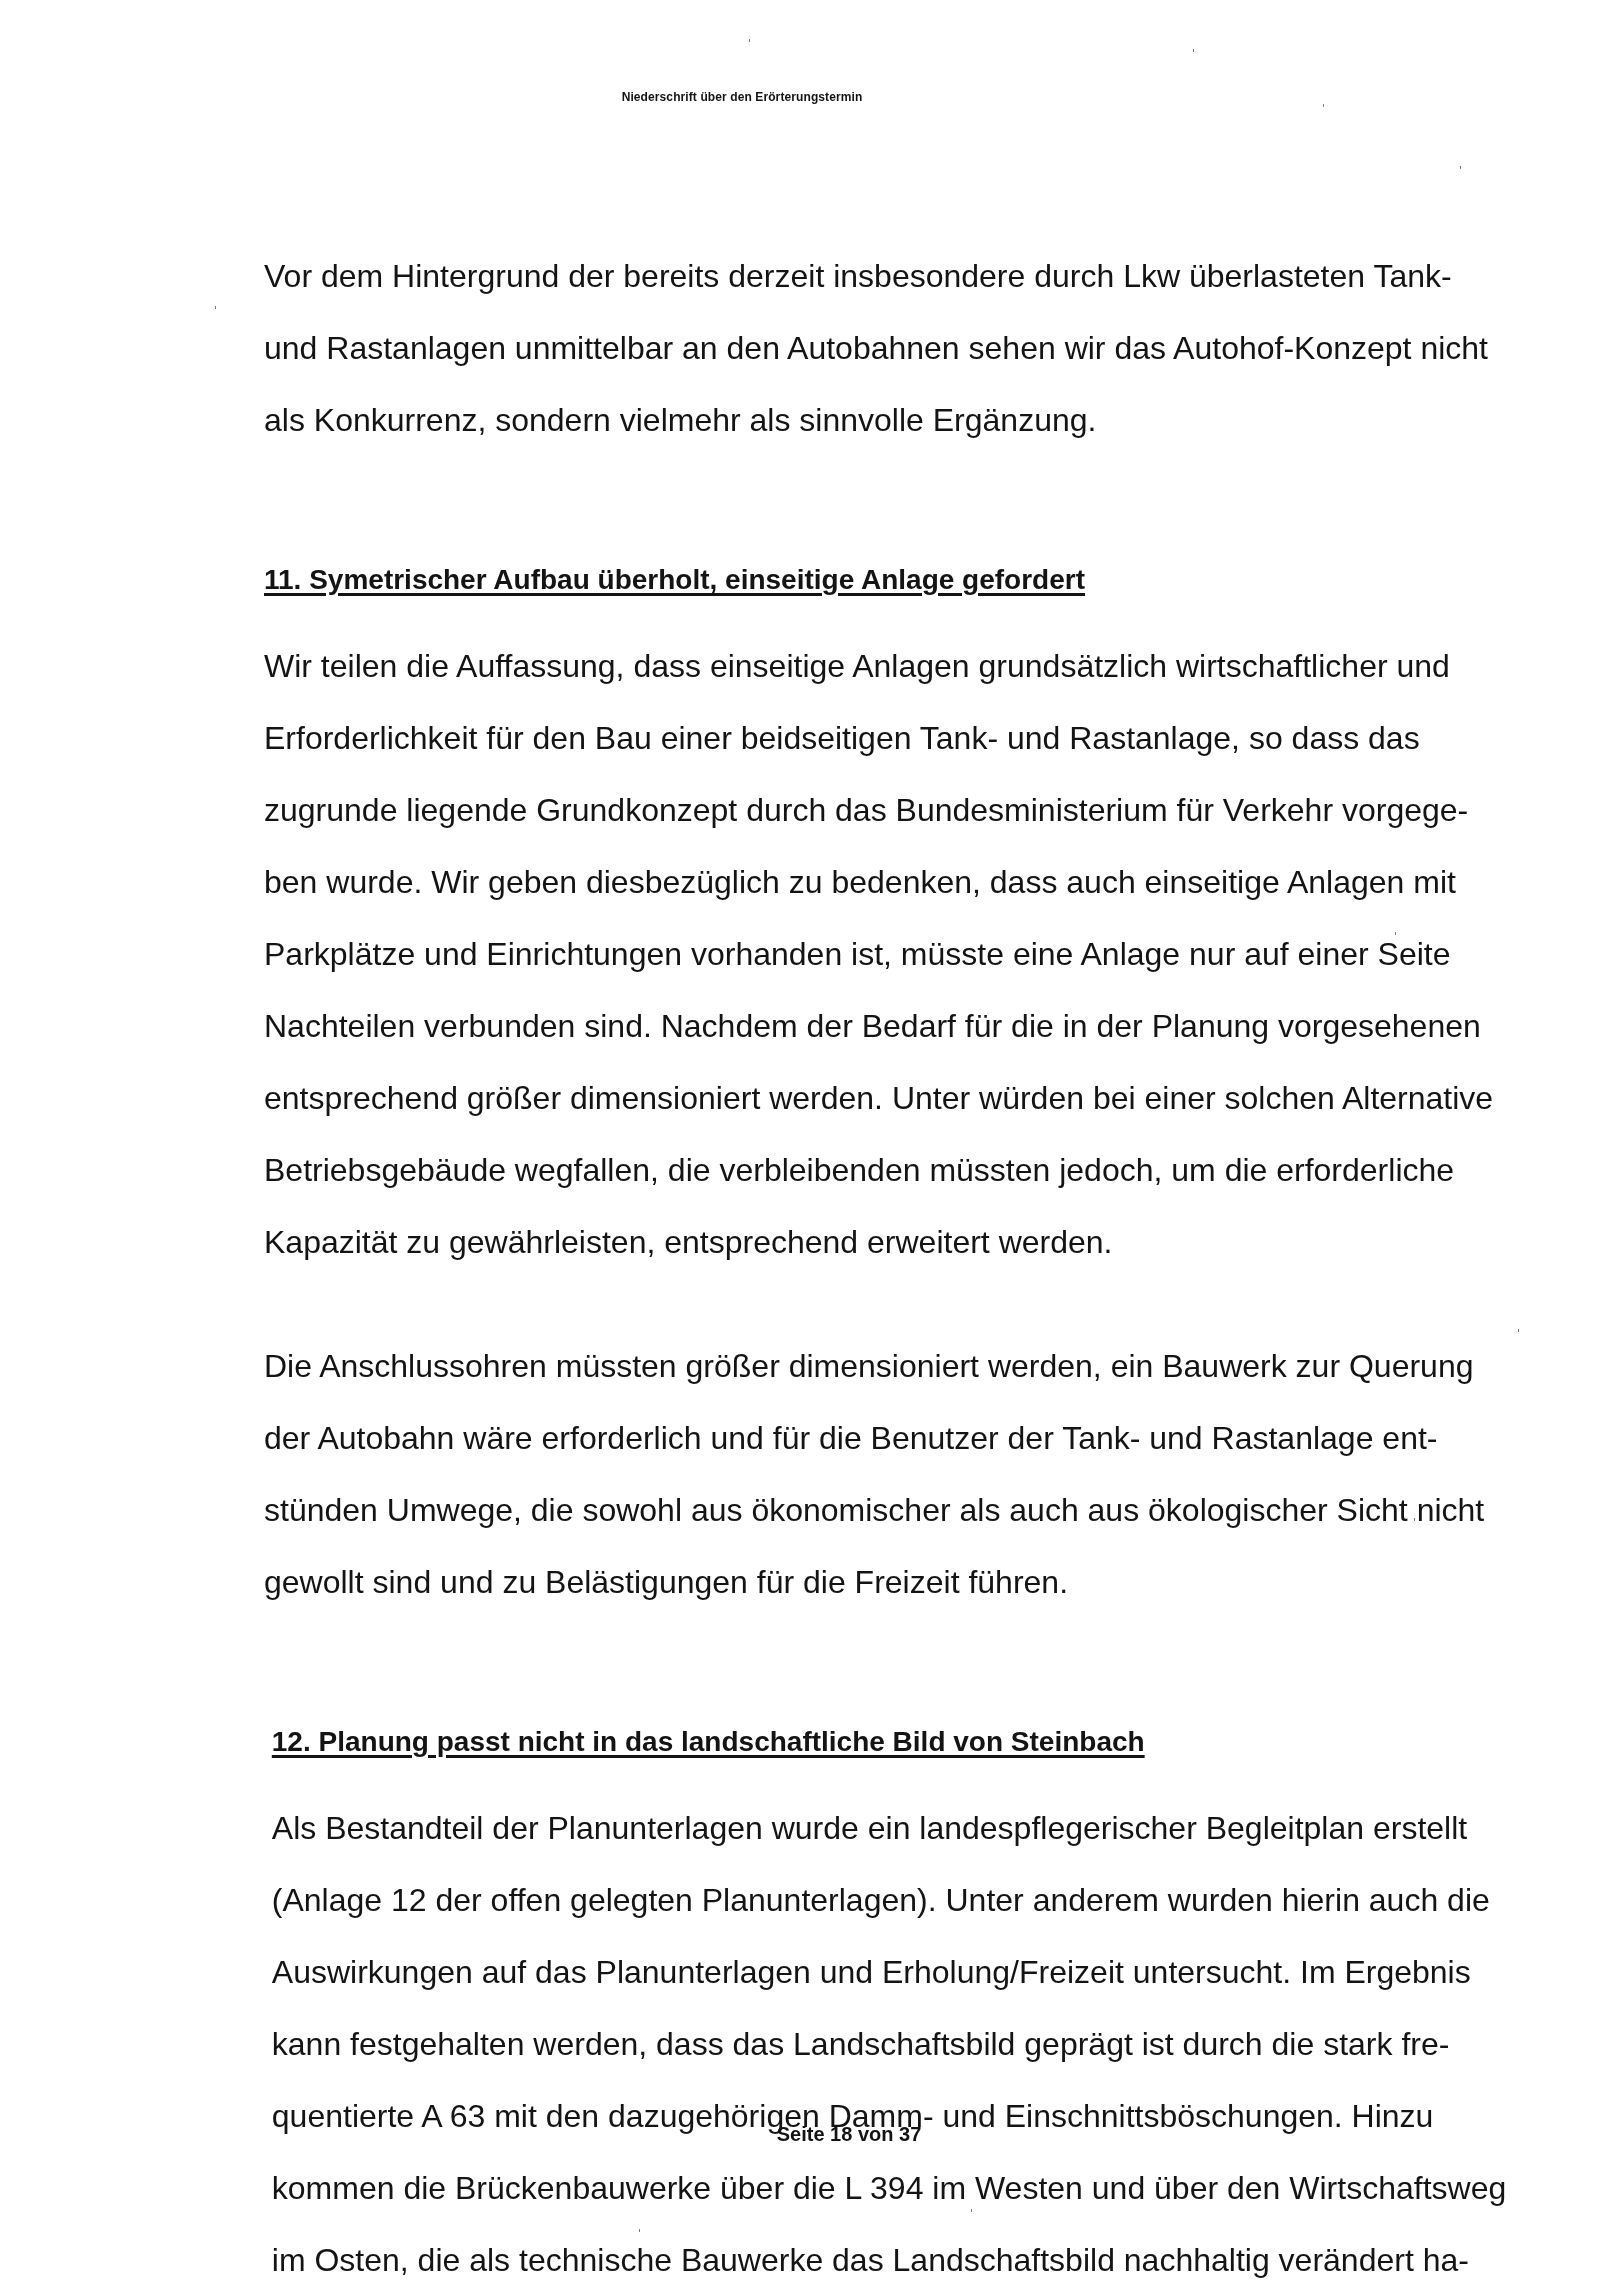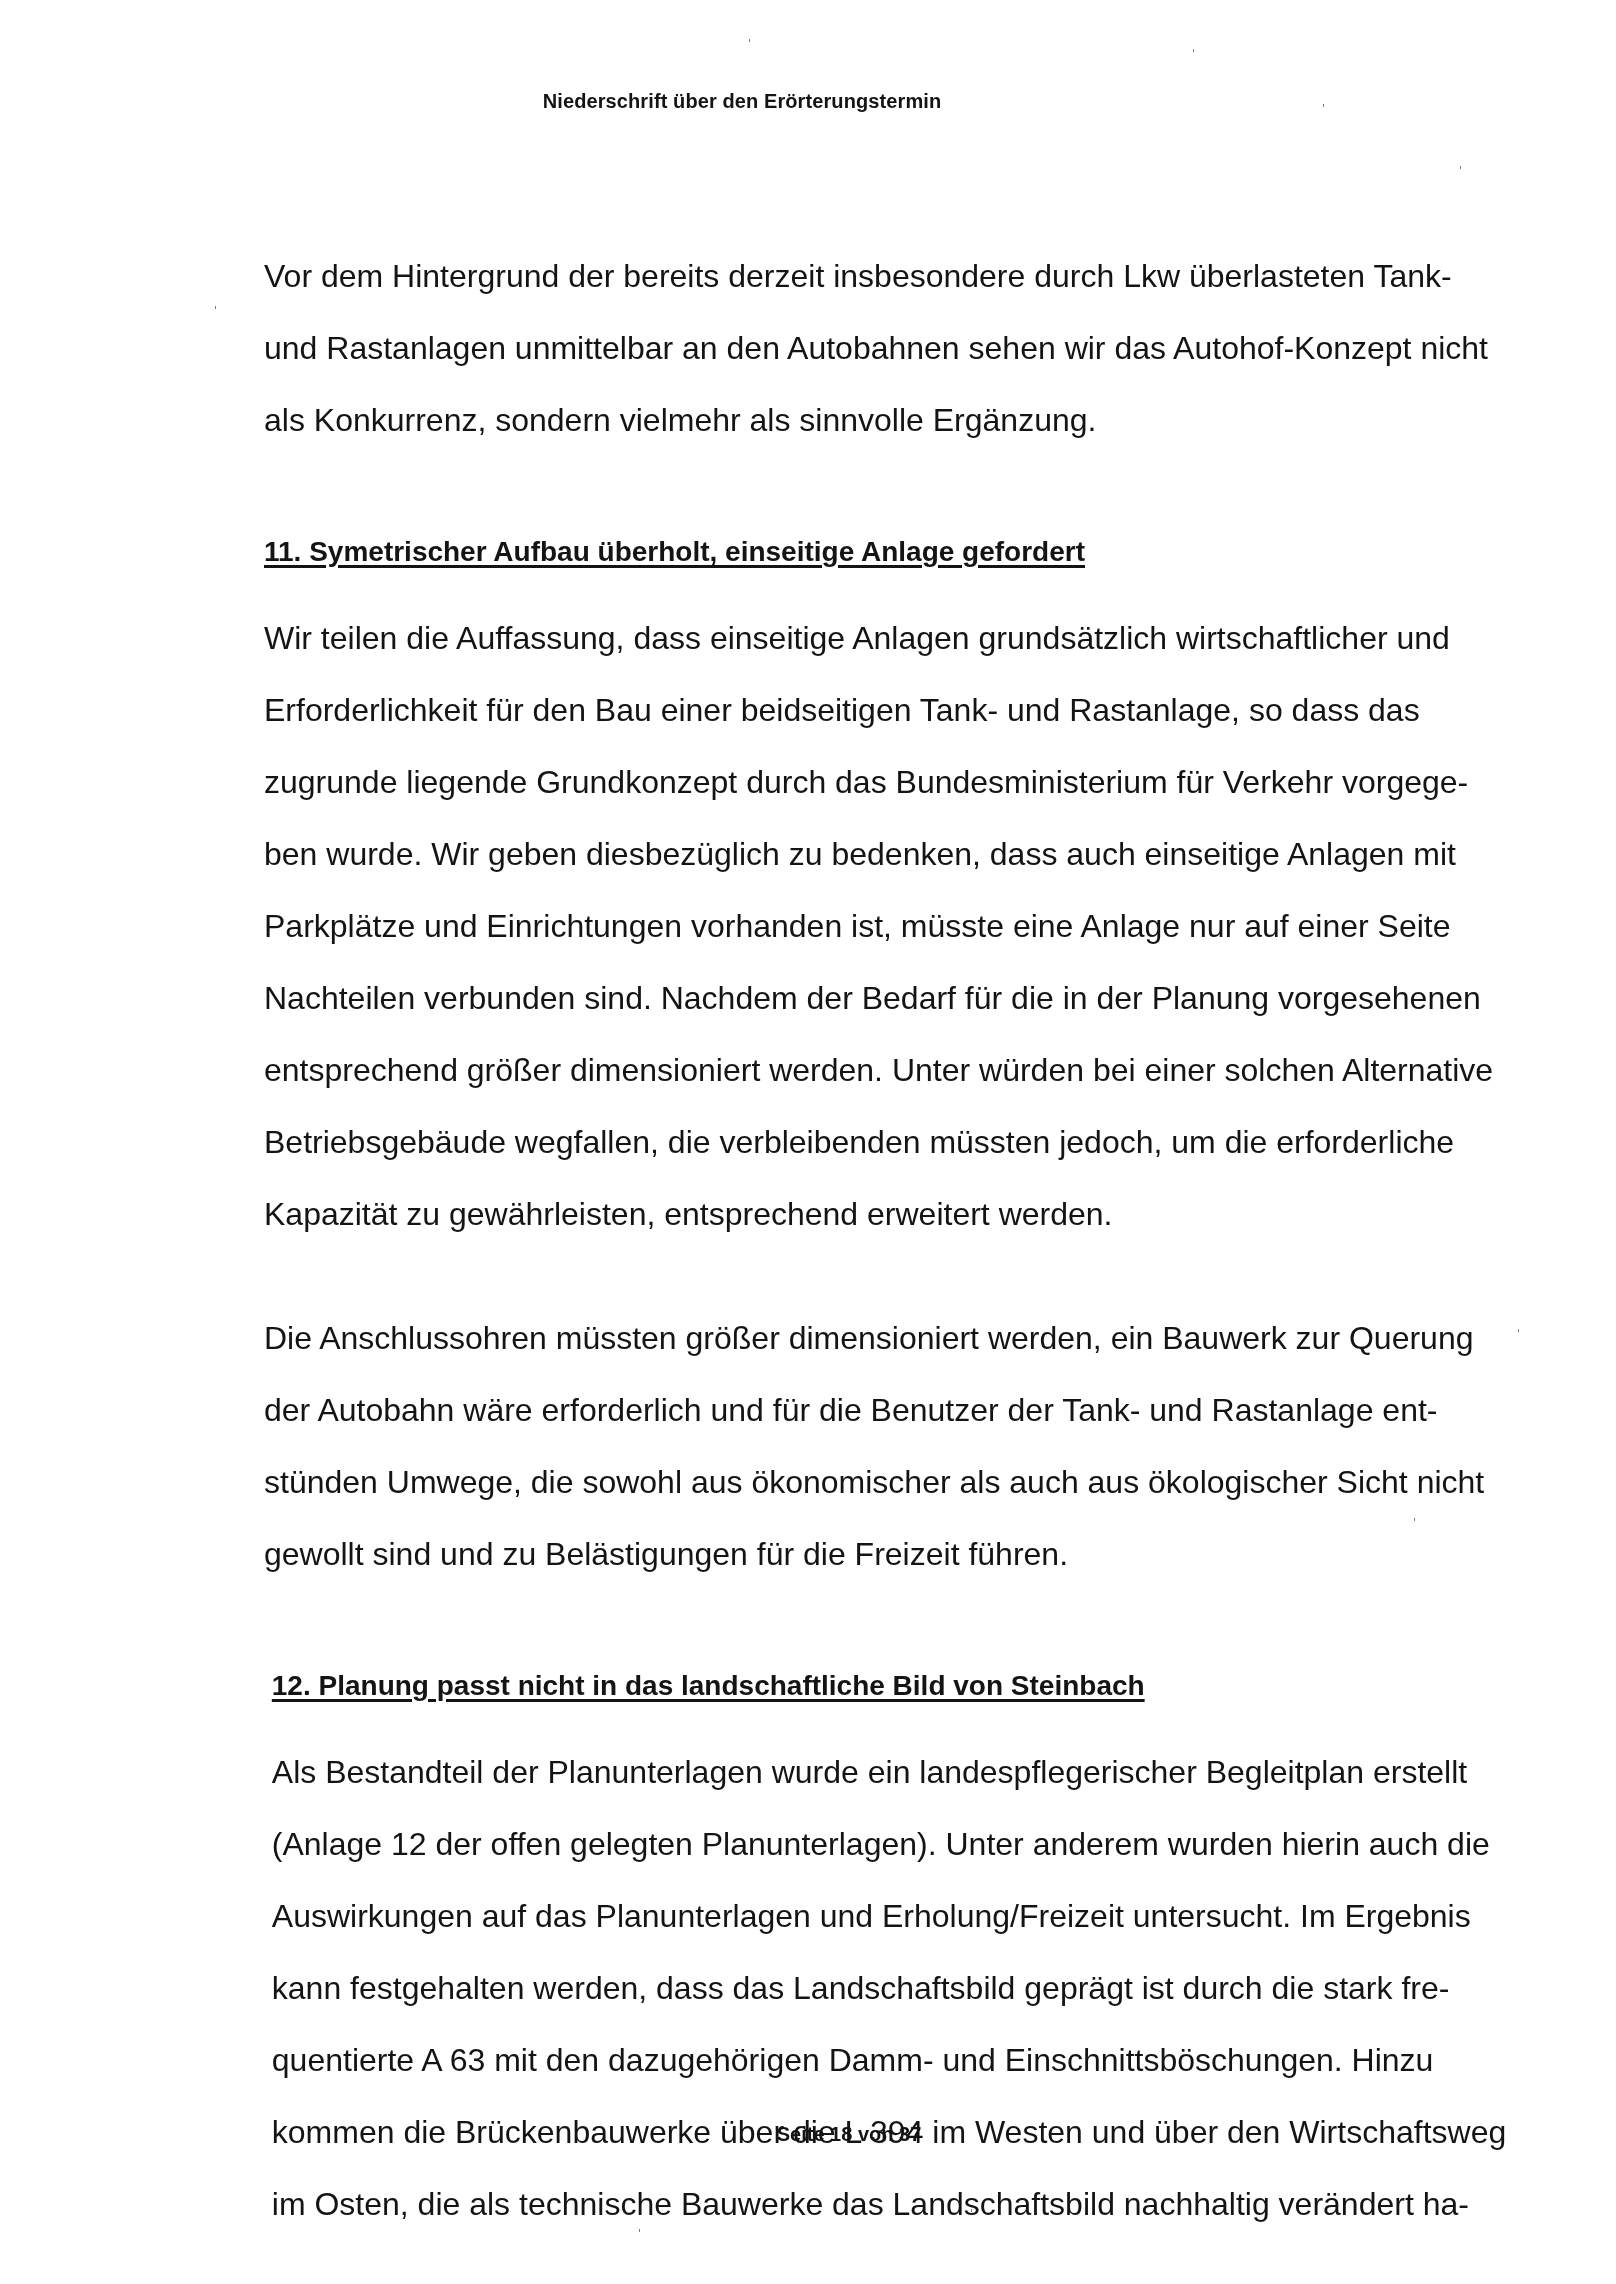--- a/index.html
+++ b/index.html
@@ -14,42 +14,42 @@
       overflow: hidden;
       font-family: "Liberation Sans", sans-serif;
       color: #141414;
     }
     .page-header {
       position: absolute;
       top: 90px;
       left: 0;
       width: 1484px;
       text-align: center;
-      font-size: 20px;
+      font-size: 12px;
       font-weight: bold;
       letter-spacing: 0.1px;
     }
     .content {
       position: absolute;
       top: 222px;
       left: 264px;
       width: 1173px;
     }
     .para {
       font-size: 32px;
       line-height: 36px;
       margin: 0 0 15.6px 0;
       white-space: pre-line;
     }
     .para .line {
       display: block;
       white-space: nowrap;
     }
     .section {
-      margin-top: 60px;
+      margin-top: 88px;
     }
     .section-title {
       font-size: 28px;
       font-weight: bold;
       line-height: 36px;
       text-decoration: underline;
       text-decoration-thickness: 3.3px;
       text-underline-offset: 3.9px;
       margin: 0 0 14.3px 0;
       display: inline-block;

